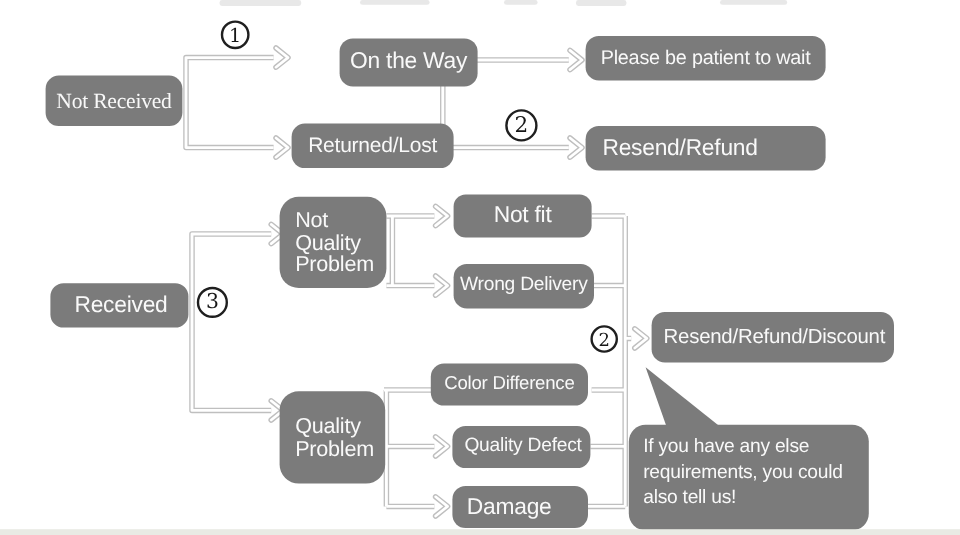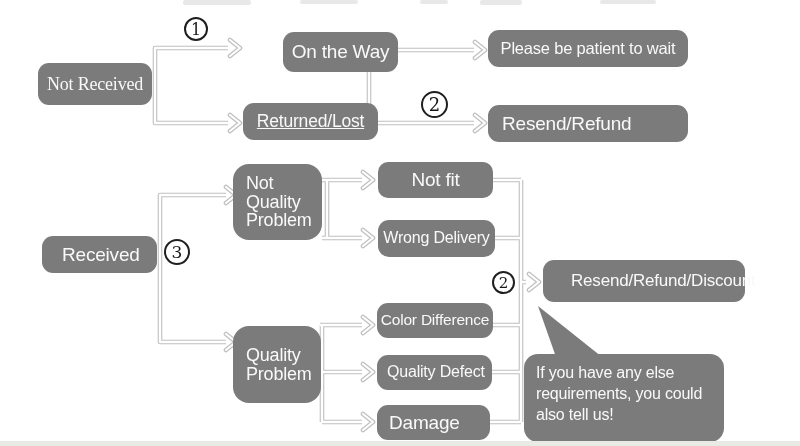--- a/index.html
+++ b/index.html
@@ -22,32 +22,32 @@
   
   .node{
     position:absolute;display:flex;align-items:center;justify-content:center;
     background:var(--node-fill);color:var(--node-text);
     border-radius:11px;font-size:19px;letter-spacing:-0.2px;line-height:1.05;
     box-sizing:border-box;text-align:center;
   }
   .node.left{justify-content:flex-start;text-align:left;}
   #n-not-received{left:38px;top:63px;width:114px;height:42px;font-size:18px;font-family:Liberation Serif, serif;}
   #n-on-the-way{left:243px;top:32px;width:115px;height:40px;margin-left:40px;}
-  #n-returned-lost{left:243px;top:103px;width:135px;height:37px;font-size:17.5px;text-decoration:underline;}
+  #n-returned-lost{left:243px;top:103px;width:135px;height:37px;font-size:17.5px;}
   #n-please-wait{left:488px;top:30px;width:200px;height:37px;font-size:16.5px;}
   #n-resend-refund{left:488px;top:105px;width:200px;height:37px;padding-left:14px;}
   #n-received{left:42px;top:236px;width:115px;height:37px;padding-left:20px;}
   #n-not-quality-problem{left:233px;top:164px;width:89px;height:76px;border-radius:16px;padding-left:13px;font-size:18px;}
   #n-quality-problem{left:233px;top:326px;width:88px;height:77px;border-radius:16px;padding-left:13px;font-size:18px;}
   #n-not-fit{left:378px;top:162px;width:115px;height:36px;border-radius:10px;}
   #n-wrong-delivery{left:378px;top:220px;width:117px;height:37px;font-size:16px;}
-  #n-color-difference{left:377px;top:303px;width:116px;height:35px;font-size:15.5px;}
+  #n-color-difference{left:359px;top:303px;width:131px;height:35px;font-size:15.5px;}
   #n-quality-defect{left:377px;top:355px;width:115px;height:35px;padding-left:10px;font-size:16px;}
   #n-damage{left:377px;top:405px;width:113px;height:35px;padding-left:12px;}
-  #n-resend-refund-discount{left:543px;top:260px;width:202px;height:42px;padding-left:28px;font-size:17px;}
+  #n-resend-refund-discount{left:543px;top:260px;width:202px;height:42px;padding-left:10px;font-size:17px;}
   
   .badge{
     position:absolute;box-sizing:border-box;border:2px solid var(--badge-border);
     border-radius:50%;background:#ffffff;color:#171717;
     display:flex;align-items:center;justify-content:center;
     font-family:"DejaVu Serif", serif;
   }
   #b-step1{left:184px;top:17px;width:24px;height:24px;font-size:16px;}
   #b-step2-top{left:421px;top:91px;width:27px;height:27px;font-size:18px;}
   #b-step3{left:164px;top:239px;width:26px;height:26px;font-size:17px;}

